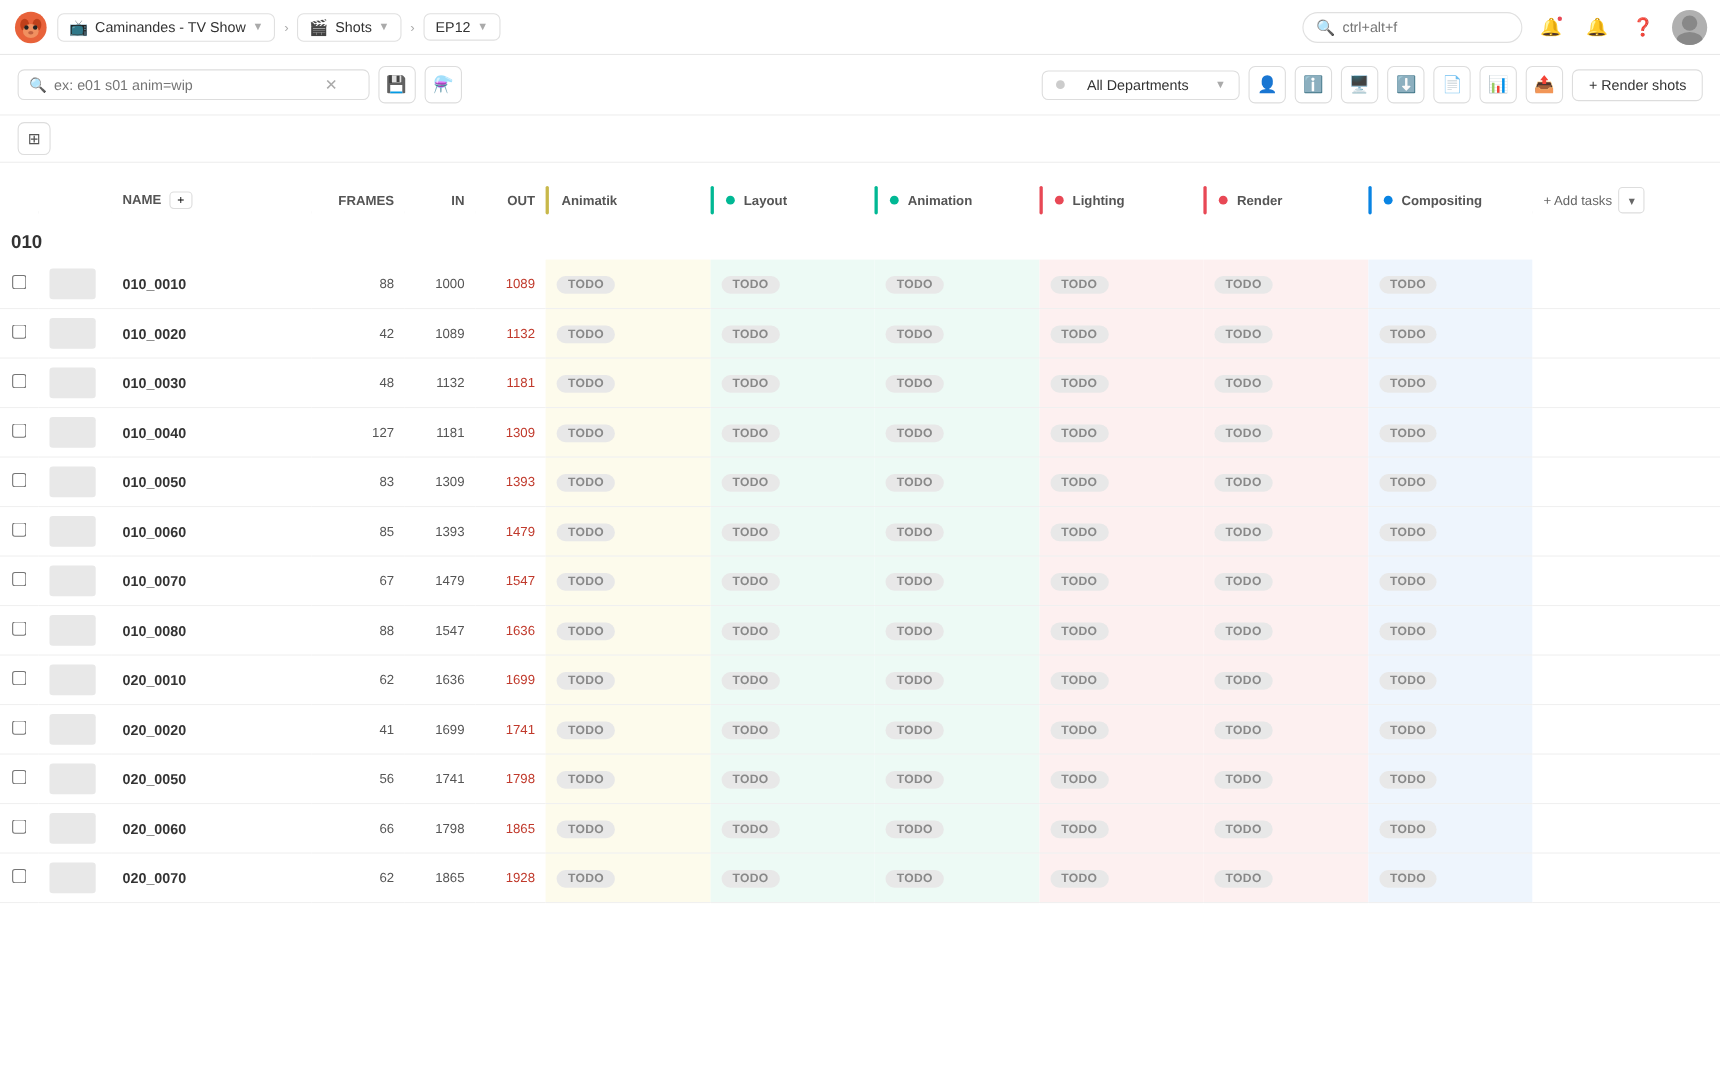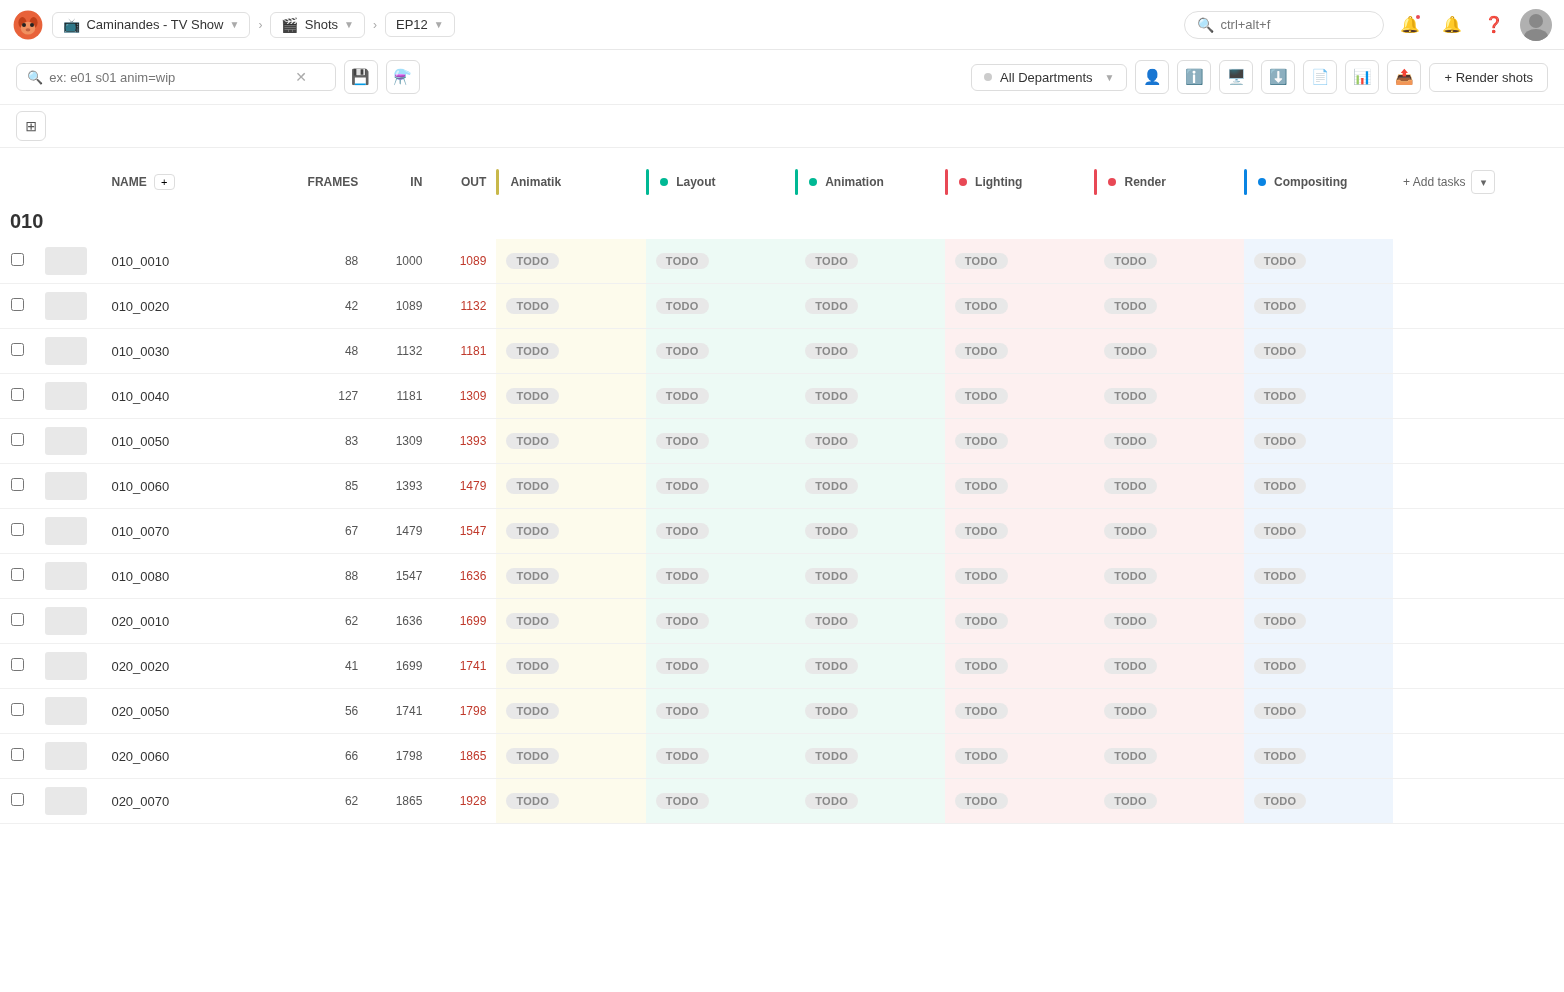--- a/index.html
+++ b/index.html
@@ -43,21 +43,21 @@
     }
     .search-input-wrap input { border: none; outline: none; font-size: 13px; color: #333; width: 240px; background: transparent; }
     .search-input-wrap .clear-btn { color: #aaa; cursor: pointer; font-size: 14px; }
     .toolbar-icon-btn {
       width: 34px; height: 34px; display: flex; align-items: center; justify-content: center;
       border: 1px solid #ddd; border-radius: 6px; cursor: pointer; color: #555;
       background: #fff; font-size: 15px;
     }
     .toolbar-right { margin-left: auto; display: flex; align-items: center; gap: 8px; }
     .dept-select {
-      display: flex; align-items: center; gap: 8px;
+      display: flex; align-items: center; gap: 20px;
       border: 1px solid #ddd; border-radius: 6px;
       padding: 5px 12px; cursor: pointer; background: #fff; font-size: 13px; color: #333;
     }
     .dept-dot { width: 8px; height: 8px; border-radius: 50%; background: #ccc; }
     .create-btn {
       display: flex; align-items: center; gap: 6px;
       background: #fff; border: 1px solid #ddd; border-radius: 6px;
       padding: 6px 14px; cursor: pointer; font-size: 13px; color: #333; font-weight: 500;
     }
 
@@ -107,21 +107,21 @@
     }
 
     
     tbody tr.data-row { border-bottom: 1px solid #f0f0f0; }
     tbody tr.data-row td { padding: 8px 10px; vertical-align: middle; }
 
     .check-col { width: 30px; text-align: center; }
     .check-col input[type=checkbox] { cursor: pointer; }
     .thumb-col { width: 50px; }
     .thumb { width: 42px; height: 28px; background: #e8e8e8; border-radius: 3px; }
-    .shot-name { font-weight: 400; font-size: 13px; color: #333; }
+    .shot-name { font-weight: 700; font-size: 13px; color: #333; }
     .num-cell { text-align: right; color: #555; font-size: 12px; }
     .out-cell { color: #c0392b; text-align: right; font-size: 12px; }
 
     
     .todo-badge {
       display: inline-block; padding: 2px 10px; border-radius: 12px;
       font-size: 11px; font-weight: 600; letter-spacing: 0.3px; color: #888;
       background: #e8e8e8;
     }
 
@@ -284,21 +284,21 @@
             <button class="add-tasks-btn">
               <span>+ Add tasks</span>
             </button>
             <button class="expand-btn">▾</button>
           </div>
         </th>
       </tr>
     </thead>
     <tbody id="table-body">
     <tr class="group-row">
-          <td colspan="13" style="font-weight:700;font-size:20px;padding:16px 10px 6px;">010</td>
+          <td colspan="13" style="font-weight:700;font-size:17px;padding:16px 10px 6px;">010</td>
         </tr>
         <tr class="data-row">
       <td class="check-col">
         <input type="checkbox" style="">
       </td>
       <td class="thumb-col">
         <div class="thumb"></div>
       </td>
       <td>
         <span class="shot-name">010_0010</span>

